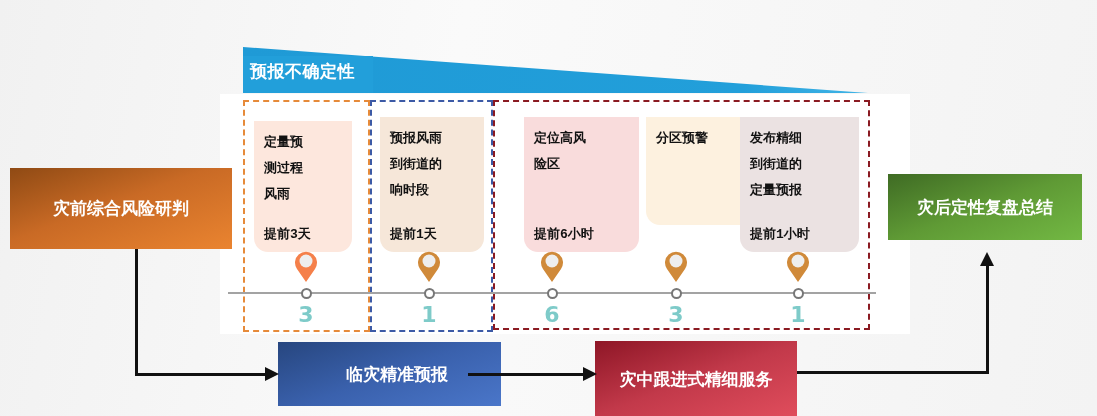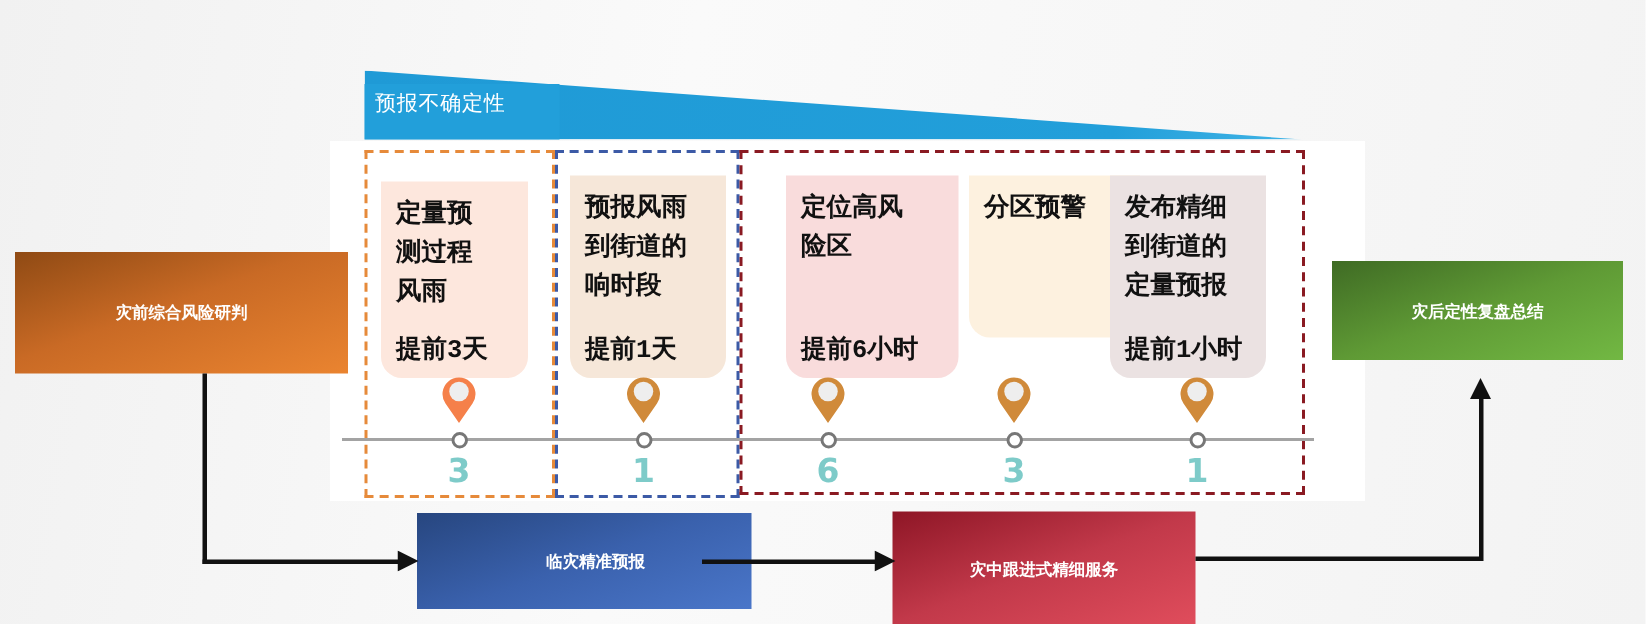--- a/index.html
+++ b/index.html
@@ -11,46 +11,46 @@
   .abs { position:absolute; }
   .white-panel { left:220px; top:94px; width:690px; height:240px; background:#ffffff; }
 
   .banner {
     left:243px; top:47px; width:625px; height:46px;
     background: linear-gradient(90deg, #1f9ad6 0%, #229fda 80%, #41b4e6 100%);
     clip-path: polygon(0 0, 100% 100%, 0 100%);
   }
   .banner-rect { left:243px; top:56px; width:130px; height:37px; background:#229fda; }
   .banner-title {
-    left:250px; top:60px; color:#fff; font-weight:normal; font-size:14px; letter-spacing:0.5px;
+    left:250px; top:60px; color:#fff; font-weight:bold; font-size:17px; letter-spacing:0.5px;
   }
 
   .dash-box { box-sizing:border-box; }
   .box-orange { left:243px; top:100px; width:127px; height:232px; border:2px dashed #e68a3a; }
   .box-blue   { left:370px; top:100px; width:123px; height:232px; border:2px dashed #3c5aa6; }
   .box-red    { left:493px; top:100px; width:377px; height:230px; border:2px dashed #8a1a22; }
 
   .card {
     box-sizing:border-box; padding:8px 8px 0 10px;
-    font-weight:bold; font-size:17px; line-height:26px; color:#111;
+    font-weight:bold; font-size:13px; line-height:26px; color:#111;
     border-radius:0 0 14px 14px;
   }
   .card .desc { white-space:pre-line; }
   .card .lead { position:absolute; left:10px; bottom:4px; white-space:nowrap;font-family:Liberation Mono, monospace; }
 
   .timeline { left:228px; top:292px; width:648px; height:2px; background:#a3a3a3; }
   .node {
     width:7px; height:7px; border:2px solid #777; border-radius:50%; background:#fff;
     margin-left:-5px; margin-top:-5px;
   }
   .pin { width:26px; height:34px; margin-left:-13px; }
   .num { font-size:22px; font-weight:bold; color:#7ecbc9; width:40px; text-align:center; margin-left:-20px; }
 
   .stage {
-    color:#fff; font-weight:bold; font-size:11px; display:flex; align-items:center; justify-content:center;
+    color:#fff; font-weight:bold; font-size:17px; display:flex; align-items:center; justify-content:center;
   }
   .stage-pre  { left:10px; top:168px; width:222px; height:81px; background:linear-gradient(160deg,#8f4a14 0%,#c96a25 45%,#ea8430 100%); }
   .stage-imm  { left:278px; top:342px; width:208px; height:64px; background:linear-gradient(160deg,#27467f 0%,#3a61ad 50%,#4a76c9 100%);padding-left:15px; }
   .stage-dur  { left:595px; top:341px; width:202px; height:76px; background:linear-gradient(160deg,#8e1626 0%,#c2394a 50%,#e04d5c 100%); }
   .stage-post { left:888px; top:174px; width:194px; height:66px; background:linear-gradient(160deg,#3f6b24 0%,#5f9a35 50%,#72b843 100%); }
 
   .line { background:#111; }
 </style>
 </head>
 <body>
@@ -78,21 +78,21 @@
   <div class="lead">提前1天</div>
 </div>
 <div class="abs card" style="left:498px;top:117px;width:115px;height:135px;background:#f9dcdc;margin-left:26px;">
   <div class="desc">定位高风
 险区</div>
   <div class="lead">提前6小时</div>
 </div>
 <div class="abs card" style="left:646px;top:117px;width:114px;height:108px;background:#fdf1df;">
   <div class="desc">分区预警</div>
 </div>
-<div class="abs card" style="left:740px;top:117px;width:104px;height:135px;background:#ebe2e2;">
+<div class="abs card" style="left:740px;top:117px;width:119px;height:135px;background:#ebe2e2;">
   <div class="desc">发布精细
 到街道的
 定量预报</div>
   <div class="lead">提前1小时</div>
 </div>
 
 <div class="abs timeline"></div>
 
 <svg class="abs pin" style="left:306px;top:249px;" viewBox="0 0 26 34">
   <path d="M13 33 L4 20 A11 11 0 1 1 22 20 Z" fill="#f5804a"></path>

